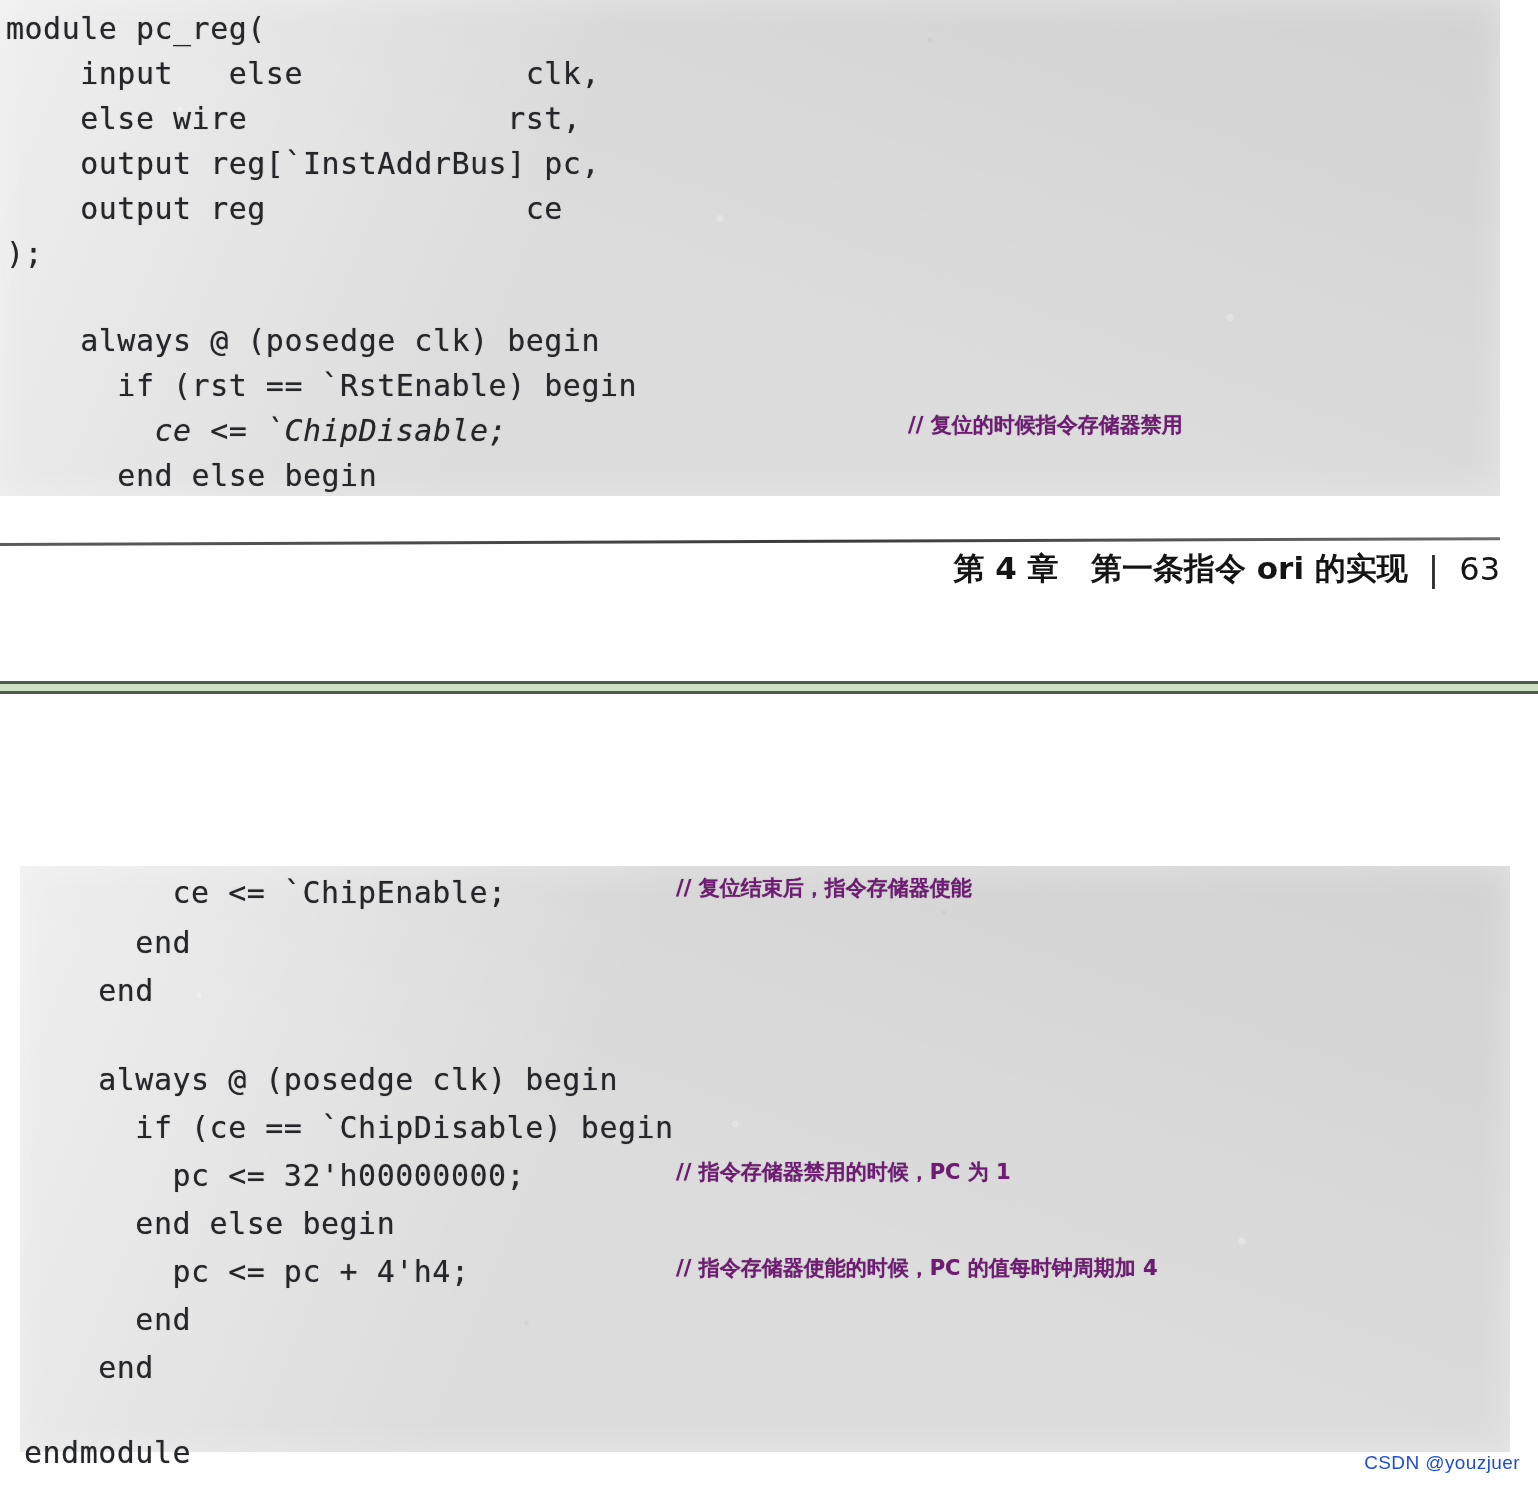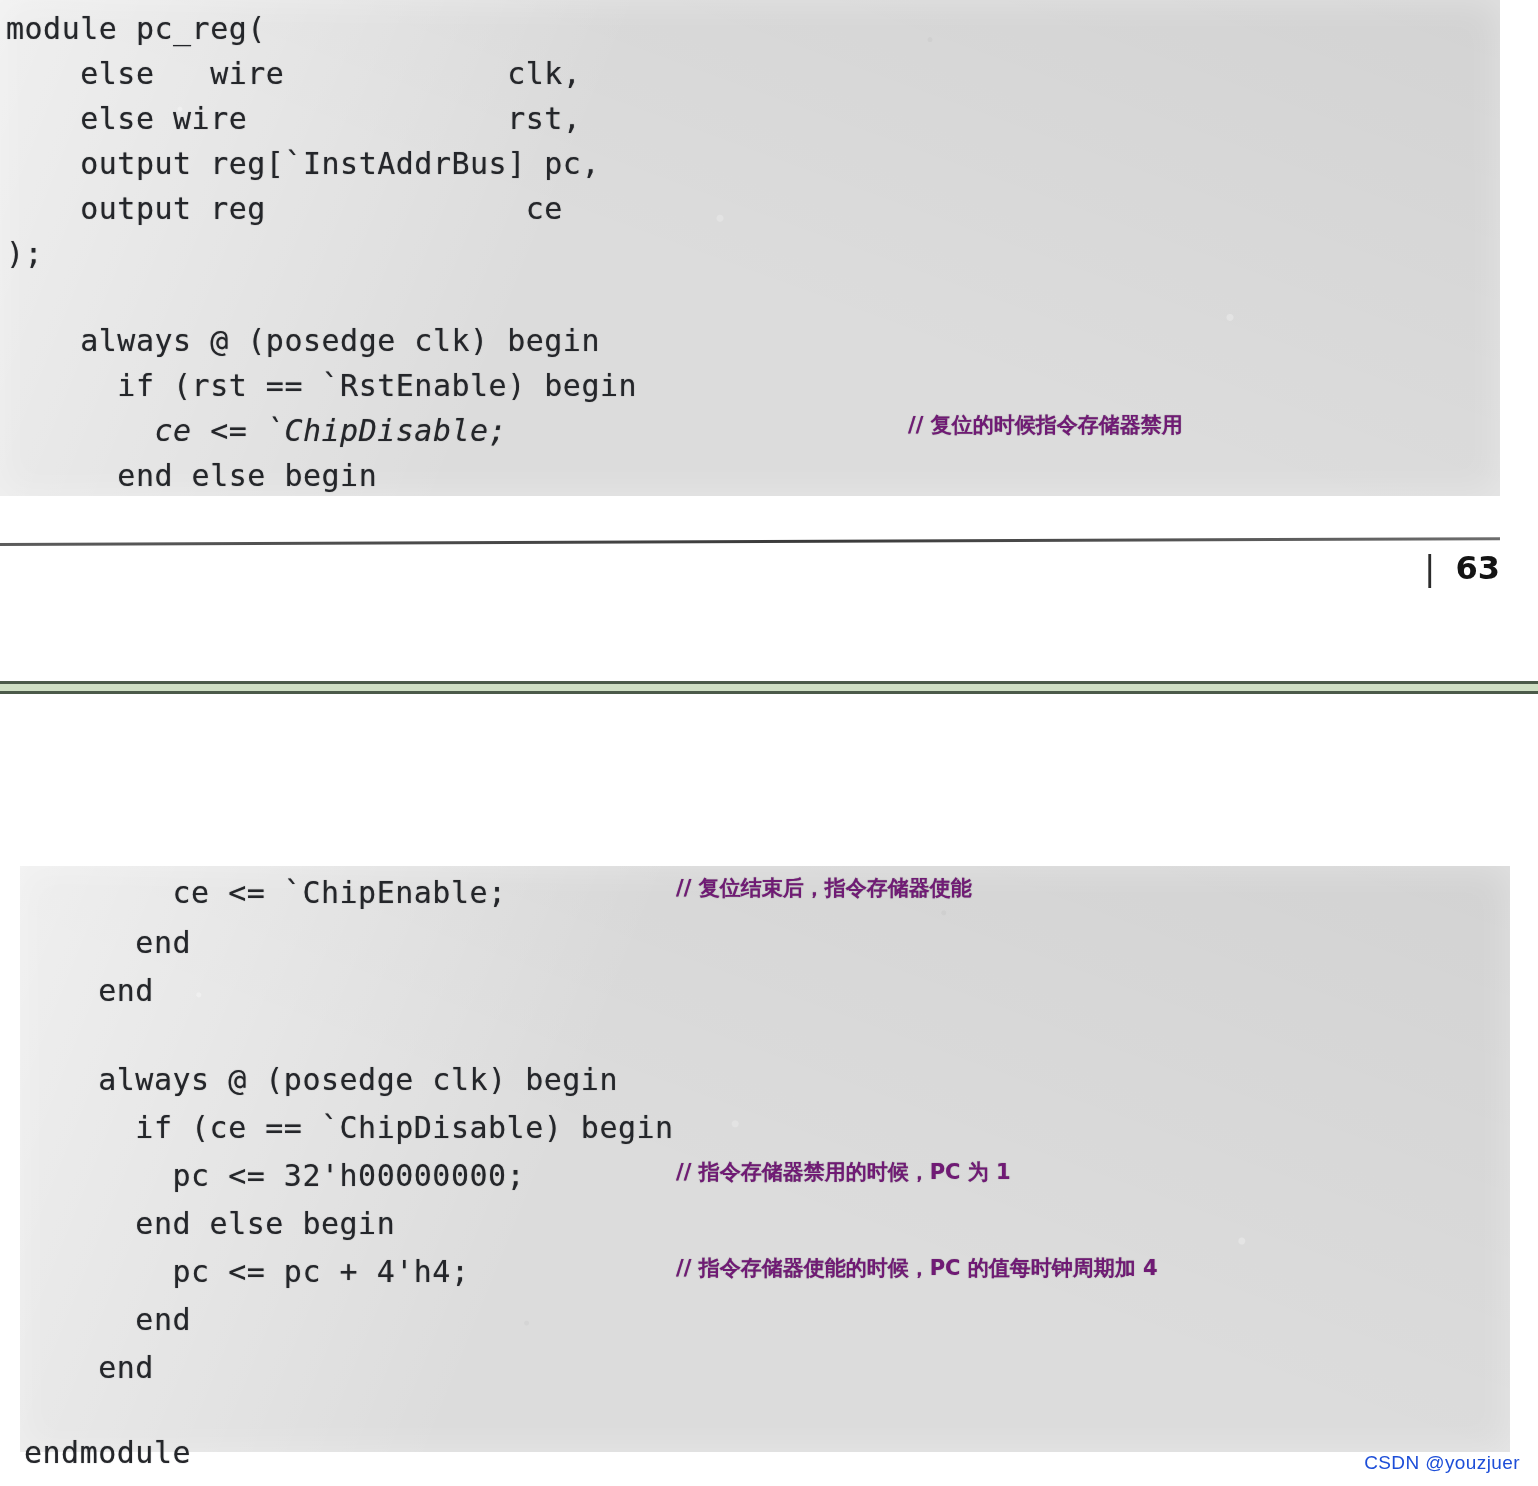--- a/index.html
+++ b/index.html
@@ -85,21 +85,21 @@
     white-space: pre;
   }
   #page-footer .sep {
     font-weight: 400;
     font-size: 34px;
     color: #2b2b2b;
     padding: 0 2px;
   }
   #page-footer .pagenum {
     font-size: 32px;
-    font-weight: 700;
+    font-weight: 400;
   }
 
   
   #scan-separator {
     position: absolute;
     left: 0;
     top: 681px;
     width: 1538px;
     height: 13px;
     background: #cfdfc4;
@@ -120,34 +120,35 @@
     white-space: pre;
     z-index: 9;
   }
 </style>
 </head>
 <body>
 
 <div class="code-block" id="code-block-top" style="left:0px; top:0px; width:1500px; height:496px;"></div>
 
 <div class="code-line" style="left:6px;  top:14px;">module pc_reg(</div>
-<div class="code-line" style="left:6px;  top:59px;">    else   wire            clk,</div>
+<div class="code-line" style="left:6px;  top:59px;">    input   else            clk,</div>
 <div class="code-line" style="left:6px;  top:104px;">    else wire              rst,</div>
 <div class="code-line" style="left:6px;  top:149px;">    output reg[`InstAddrBus] pc,</div>
 <div class="code-line" style="left:6px;  top:194px;">    output reg              ce</div>
 <div class="code-line" style="left:6px;  top:239px;">);</div>
 
 <div class="code-line" style="left:6px;  top:326px;">    always @ (posedge clk) begin</div>
 <div class="code-line" style="left:6px;  top:371px;">      if (rst == `RstEnable) begin</div>
 <div class="code-line" style="left:6px;  top:416px;font-style:italic;">        ce &lt;= `ChipDisable;</div>
 <div class="code-line cn" style="left:908px; top:410px;">// 复位的时候指令存储器禁用</div>
 <div class="code-line" style="left:6px;  top:461px;">      end else begin</div>
 
 <div id="page-footer-rule"></div>
 <div id="page-footer">
+  <span>第 4 章   第一条指令 ori 的实现</span>
   <span class="sep">|</span>
   <span class="pagenum">63</span>
 </div>
 
 <div id="scan-separator"></div>
 
 <div class="code-block" id="code-block-bottom" style="left:20px; top:866px; width:1490px; height:586px;"></div>
 
 <div class="code-line" style="left:24px; top:878px;">        ce &lt;= `ChipEnable;</div>
 <div class="code-line cn" style="left:676px; top:873px;">// 复位结束后，指令存储器使能</div>

